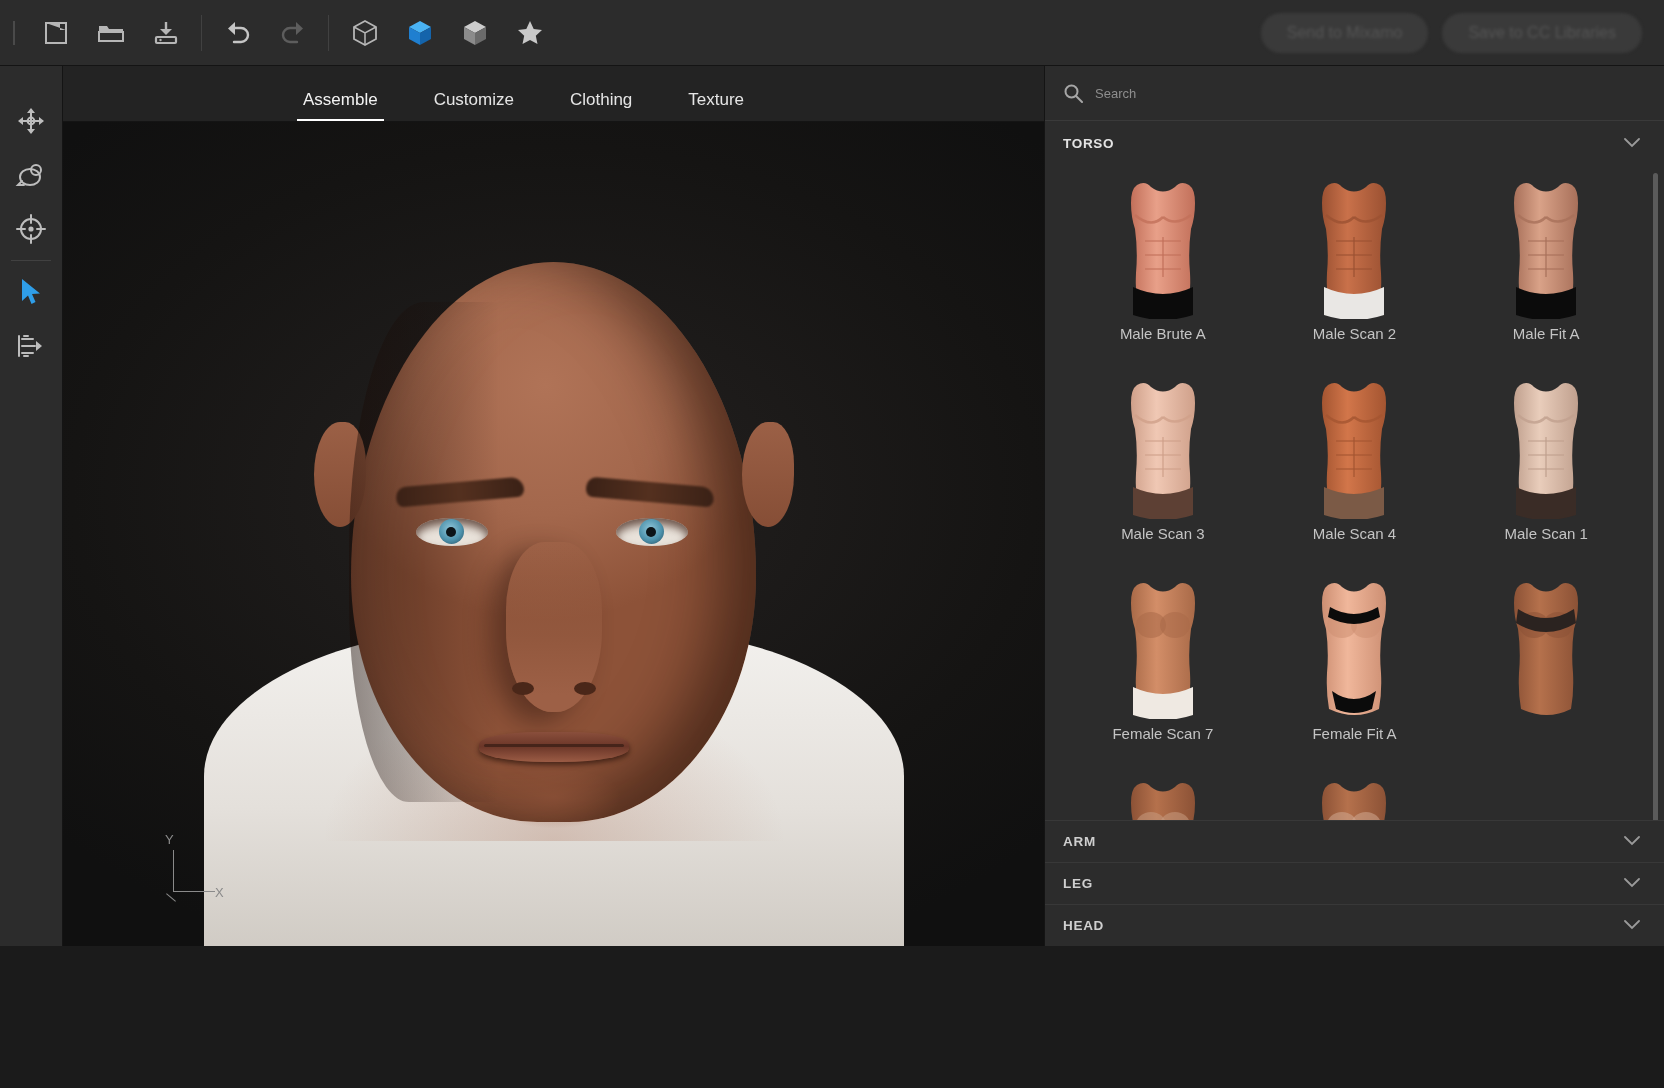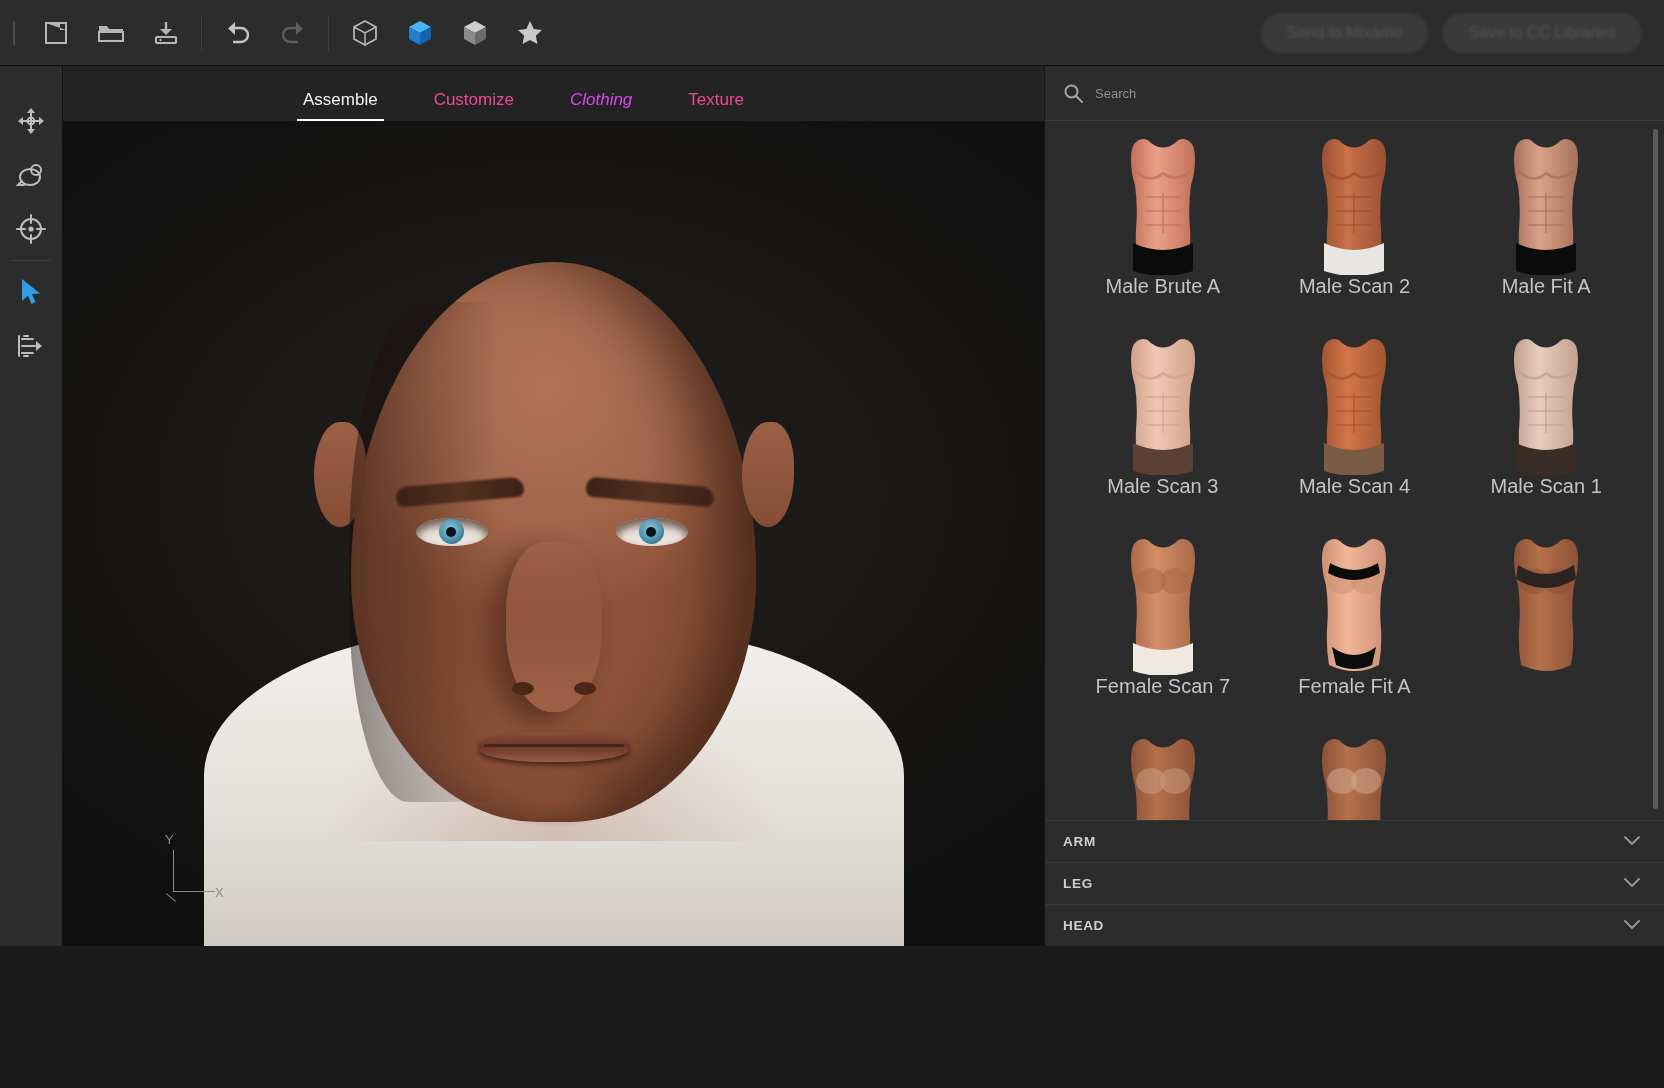--- a/index.html
+++ b/index.html
@@ -85,33 +85,33 @@
   .center { flex: 1; display: flex; flex-direction: column; min-width: 0; }
   .tabs {
     height: 55px; flex: 0 0 55px;
     background: #232323;
     display: flex; align-items: flex-end;
     padding-left: 212px;
     gap: 0;
   }
   .tab {
     font-size: 17px;
-    color: #ec4899;
+    color: #e5e5e5;
     padding: 0 28px 11px 28px;
     cursor: pointer;
     position: relative;
     white-space: nowrap;
   }
   .tab.active { color: #f2f2f2; }
   .tab.active::after {
     content: ""; position: absolute;
     left: 22px; right: 22px; bottom: 0; height: 2px;
     background: #fff;
   }
-  .tab.dim { color: #d946ef; font-style: italic; }
+  .tab.dim { color: #e5e5e5; }
 
   
   .viewport {
     flex: 1; position: relative;
     background: radial-gradient(ellipse 70% 60% at 50% 45%, #242120 0%, #151413 70%, #101010 100%);
     overflow: hidden;
     border-top: 1px solid #141414;
   }
 
   
@@ -285,21 +285,22 @@
     height: 200px;
     display: flex; flex-direction: column; align-items: center;
     cursor: pointer;
   }
   .thumb {
     width: 110px; height: 148px;
     display:flex; align-items:flex-end; justify-content:center;
     position: relative;
   }
   .cell-label {
-    font-size: 20px; color: #c4c4c4;
+    margin-top: 6px;
+    font-size: 15px; color: #c4c4c4;
     white-space: nowrap;
   }
 
   
   .thumb svg { display:block; }
 
   .vscroll {
     position:absolute; right:3px; top:8px;
     width:5px; height:680px;
     background:#5b5b5b; border-radius:3px;
@@ -502,20 +503,28 @@
       <div class="search-row">
         <span class="search-icon">
           <svg width="20" height="20" viewBox="0 0 20 20">
             <circle cx="8.5" cy="8.5" r="6" fill="none" stroke="#a6a6a6" stroke-width="2"></circle>
             <path d="M13 13 L19 19" stroke="#a6a6a6" stroke-width="2" stroke-linecap="round"></path>
           </svg>
         </span>
         <input class="search-input" type="text" placeholder="Search" style="">
       </div>
 
+      <div class="section-head">
+        <span>TORSO</span>
+        <span class="chev">
+          <svg width="16" height="10" viewBox="0 0 16 10">
+              <path d="M1 1 L8 8 L15 1" fill="none" stroke="#9a9a9a" stroke-width="1.8" stroke-linecap="round"></path>
+            </svg>
+        </span>
+      </div>
 
       <div class="grid-wrap">
         <div class="grid" id="thumb-grid">
             <div class="cell">
               <div class="thumb">
                 <svg width="96" height="140" viewBox="0 0 96 140">
     <defs>
                     <linearGradient id="gMaleBruteA" x1="0" y1="0" x2="1" y2="0">
       <stop offset="0%" stop-color="#c2705a"></stop>
                       <stop offset="40%" stop-color="#e8a089"></stop>

